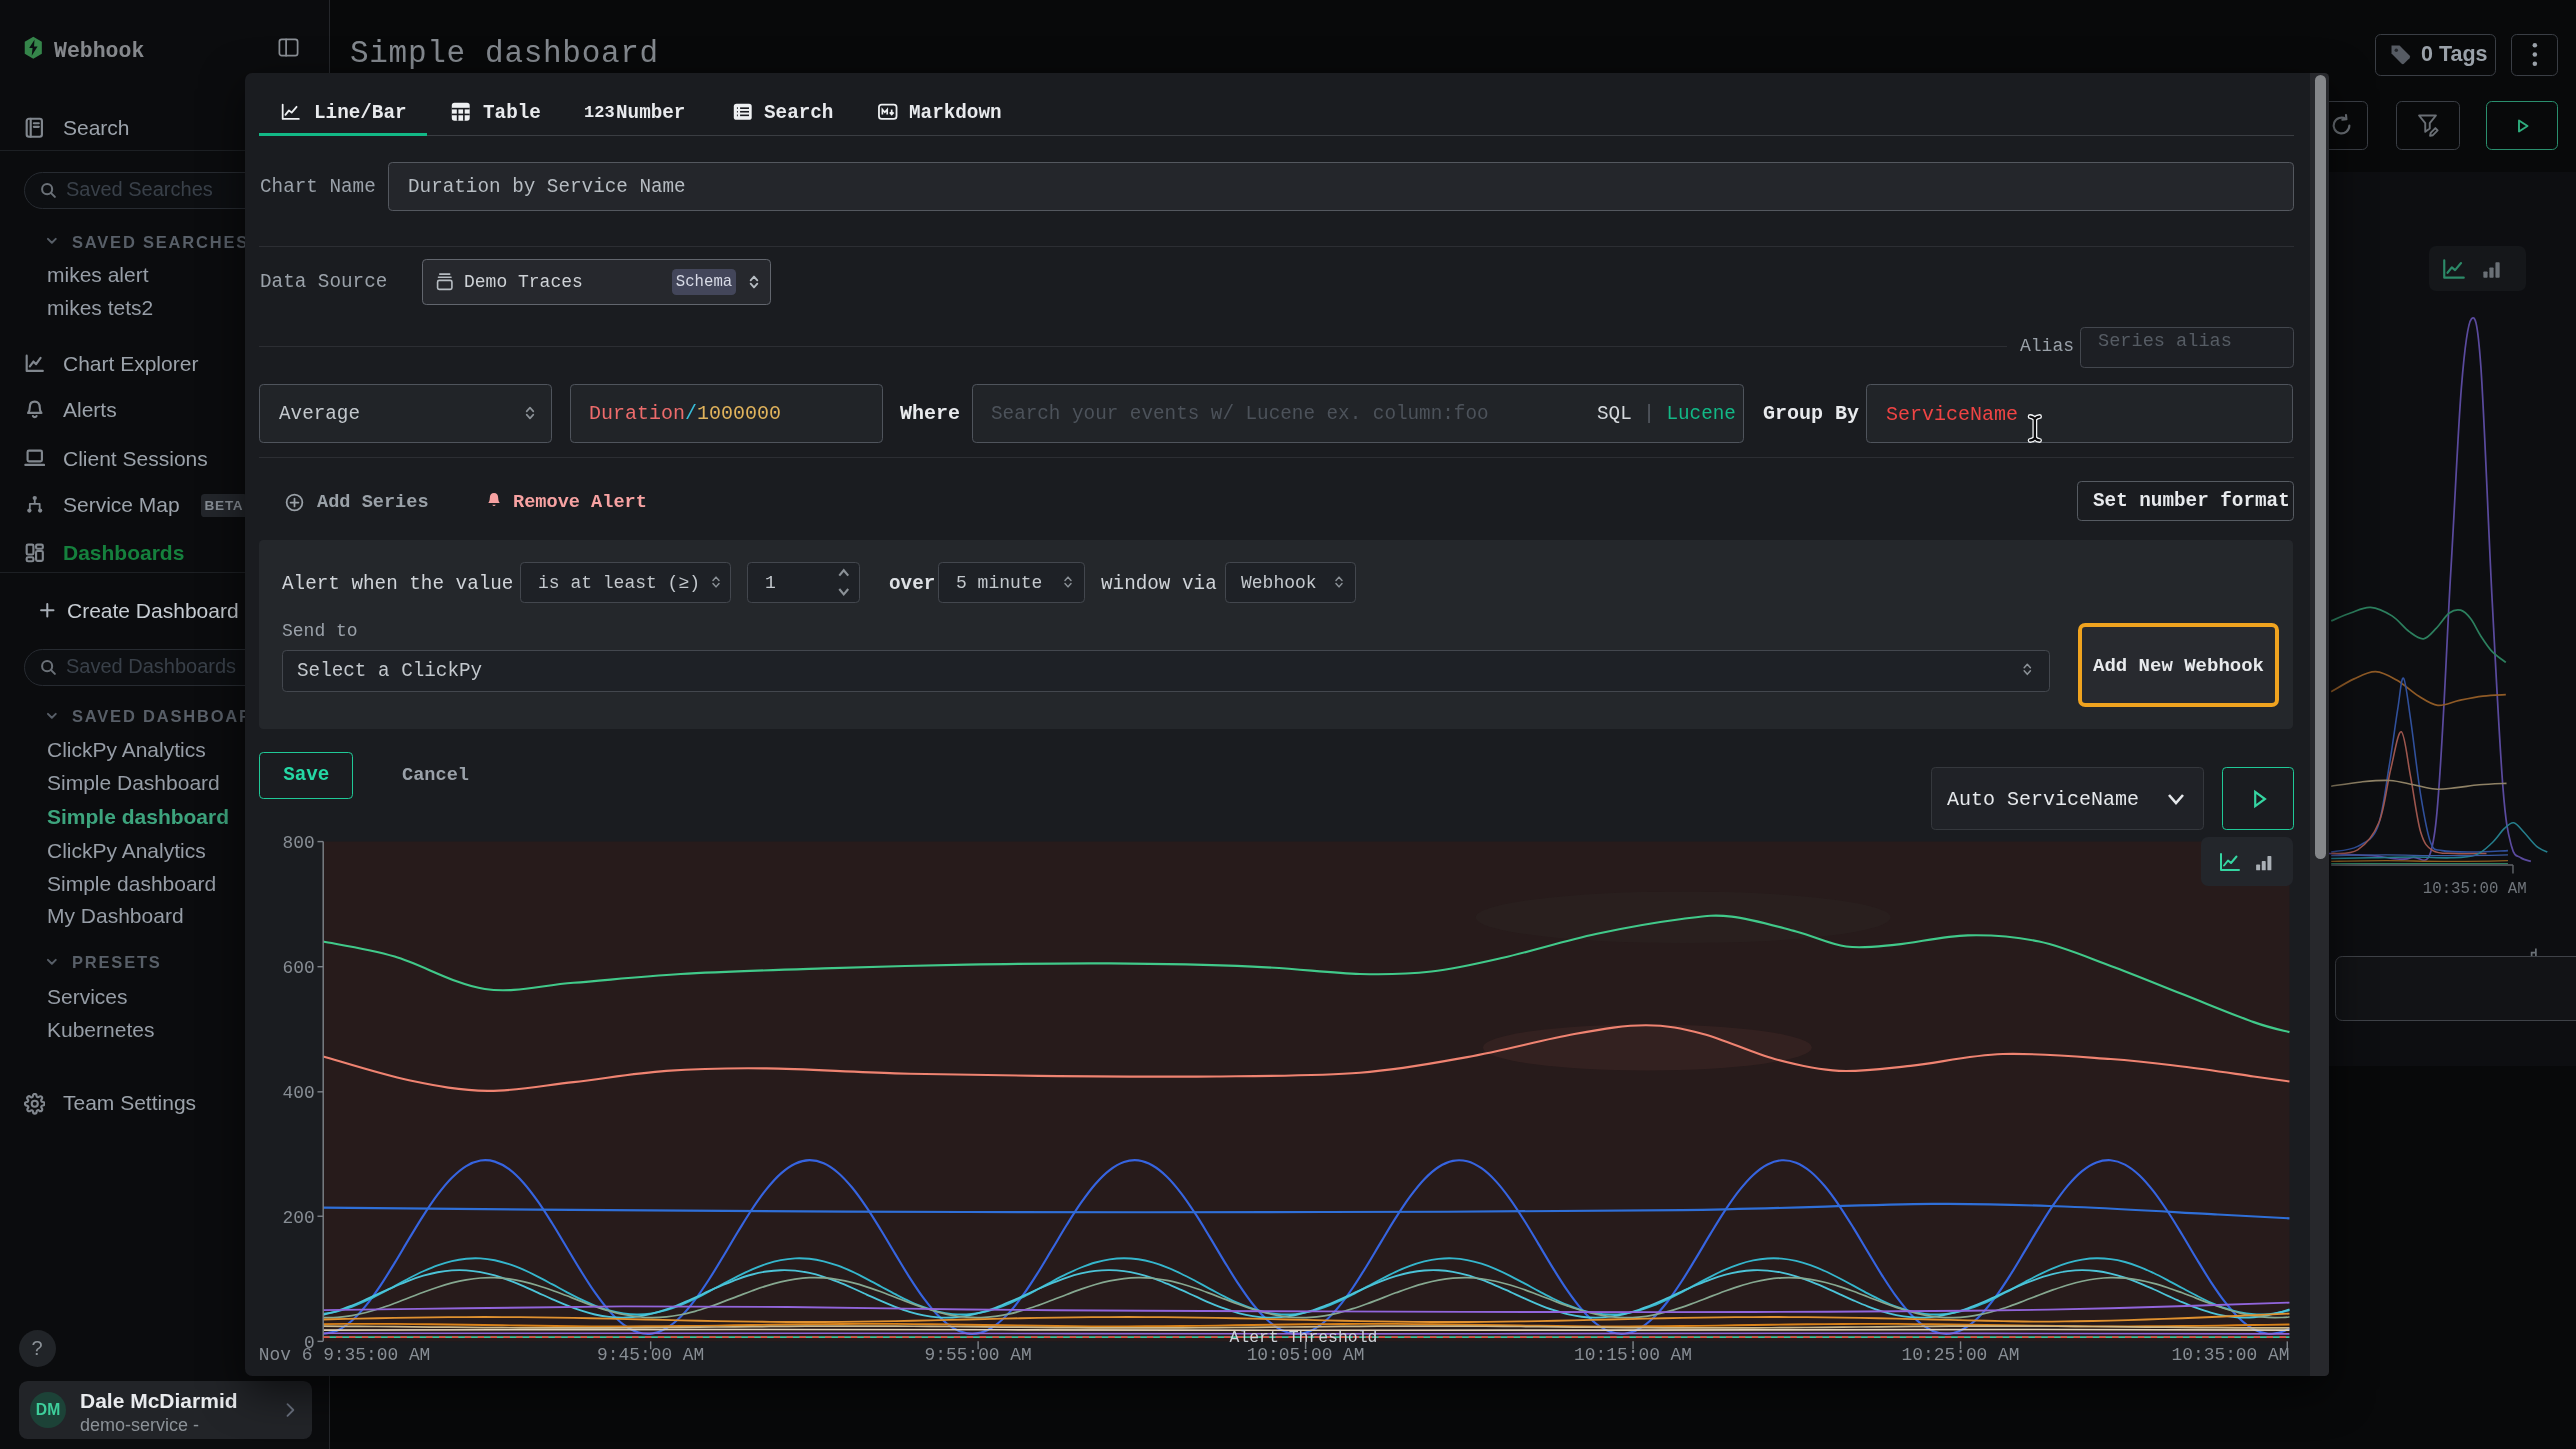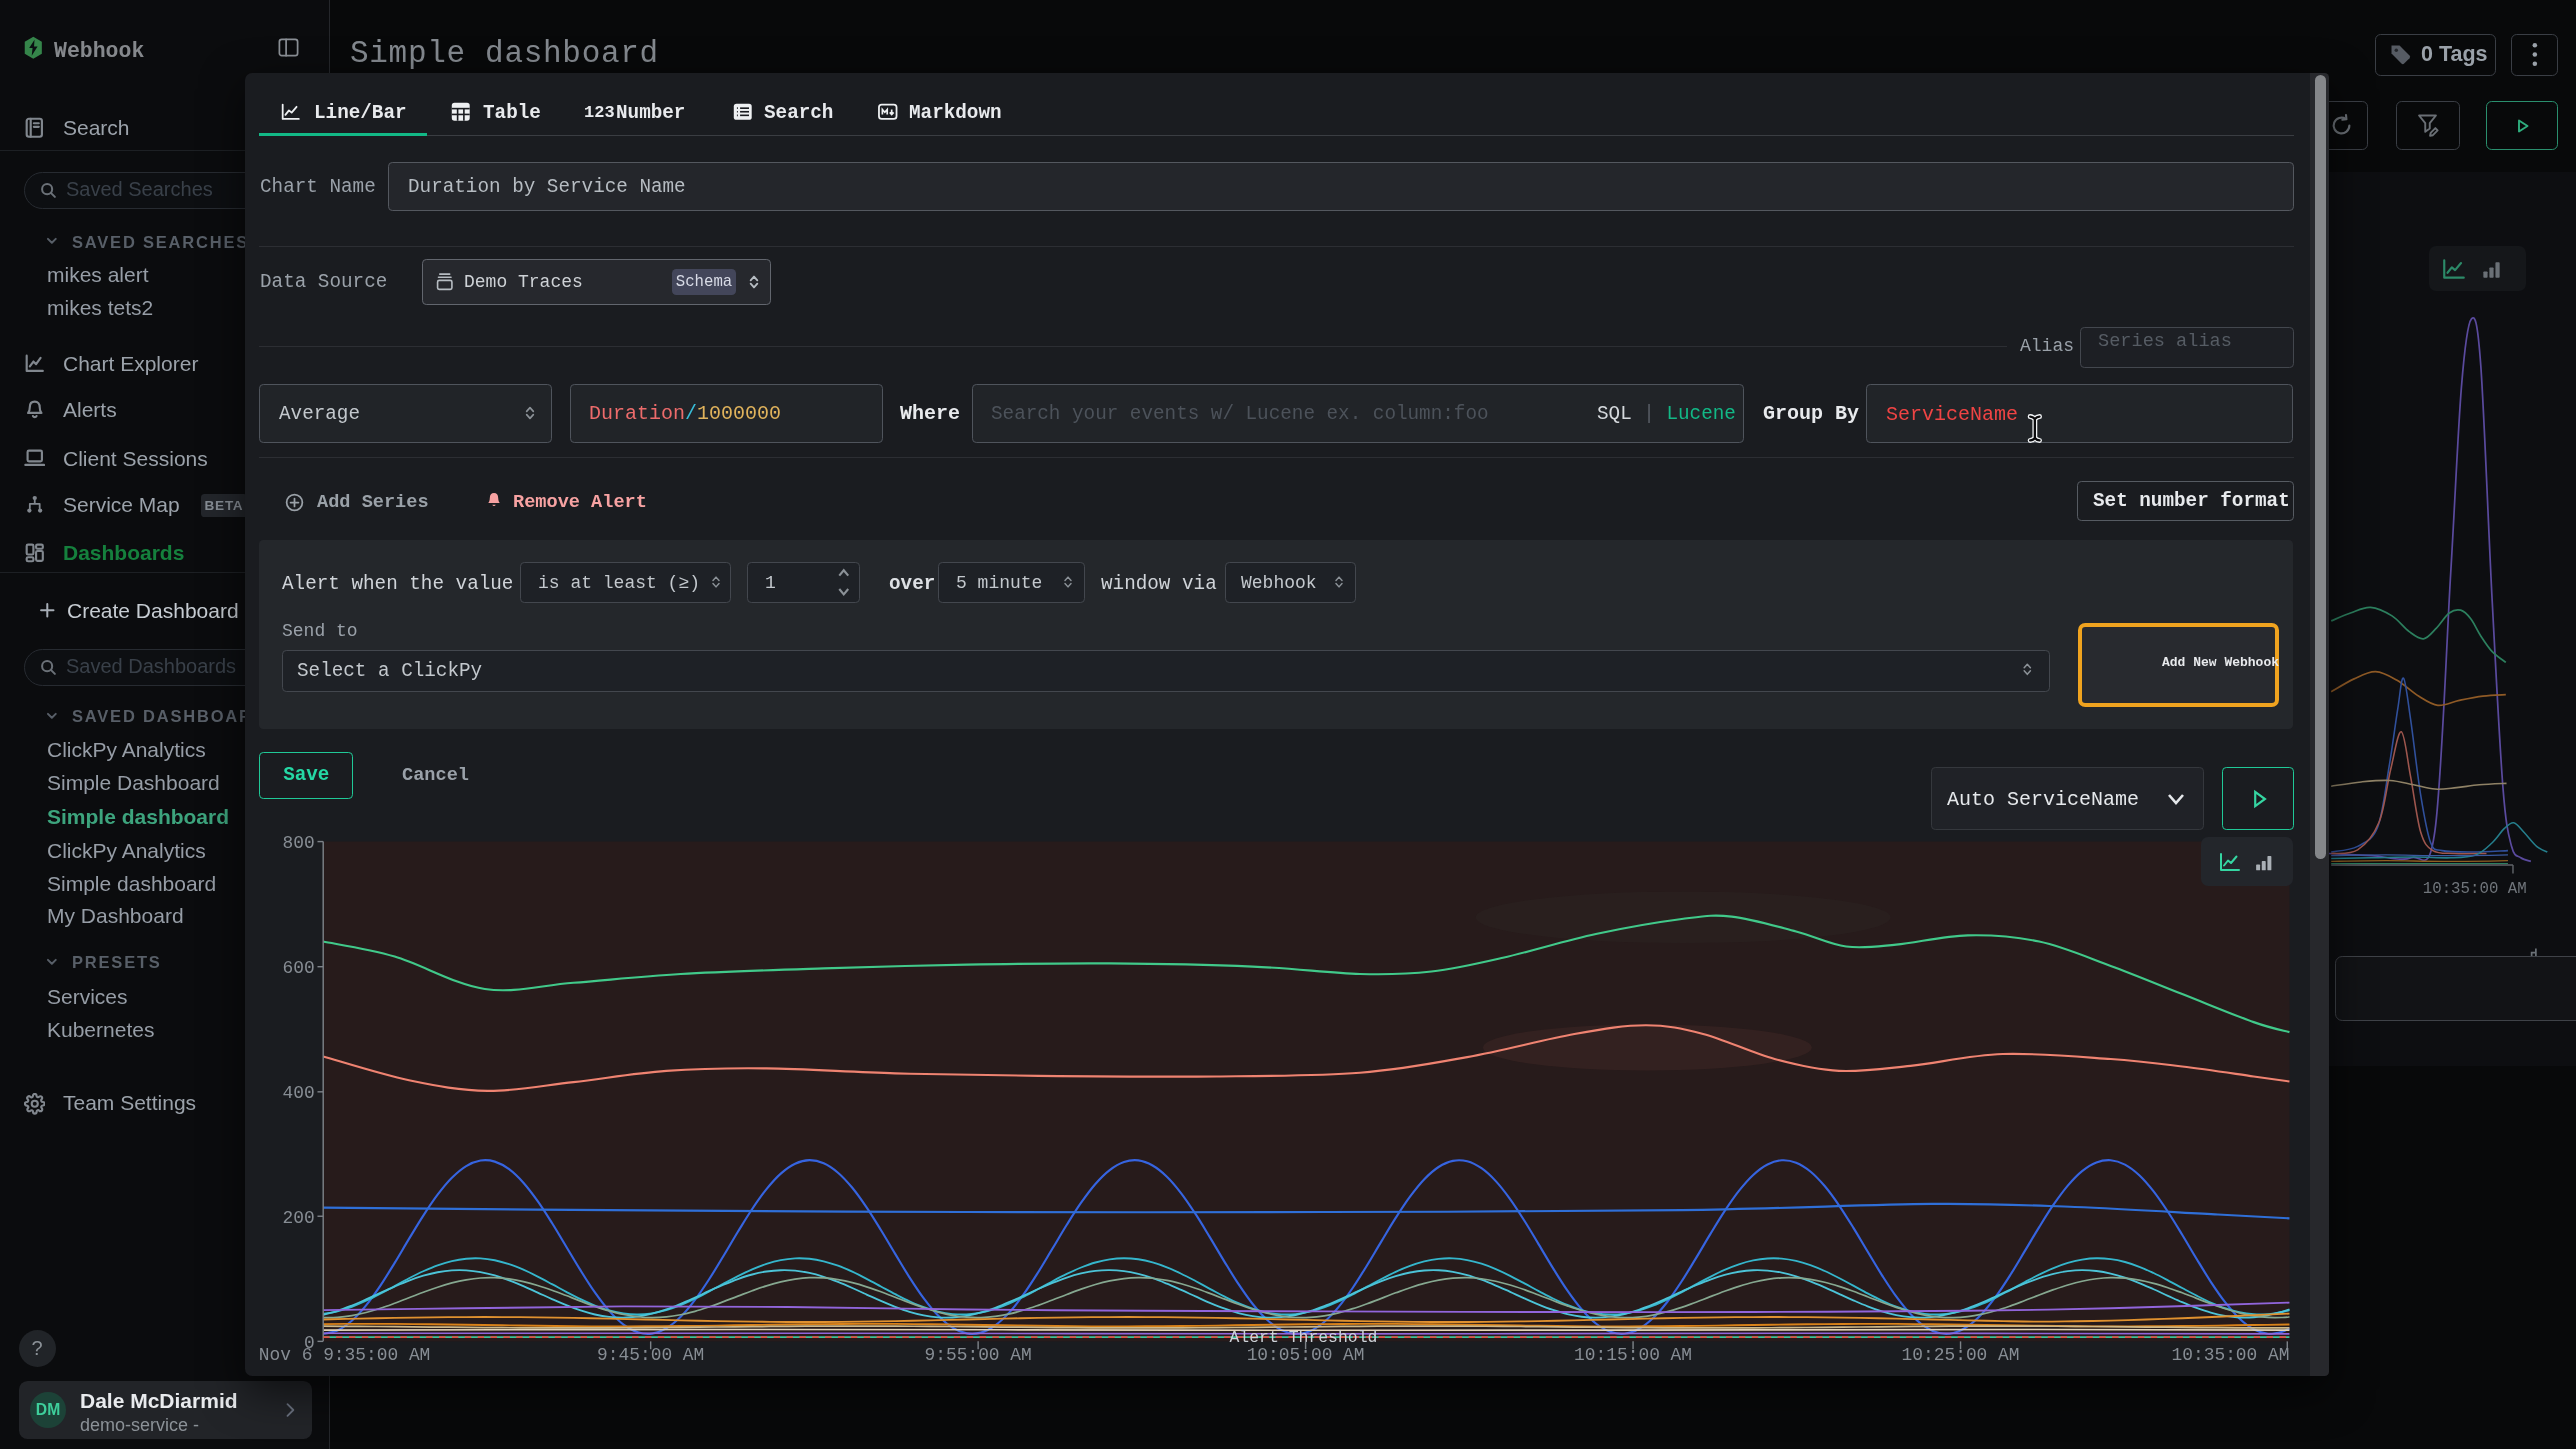--- a/index.html
+++ b/index.html
@@ -308,21 +308,21 @@
       <path d="M8 14 L12 18.5 L16 14"></path>
     </svg>
 <div class="mlabel" style="left:37px;top:548px;font-size:18px">Send to</div>
 <div class="inp" style="left:37px;top:577px;width:1768px;height:42px;background:#1e2126;border-color:#43474e"></div>
 <div class="abs" style="left:52px;top:587px;color:#c3c8cd;font-size:19.3px">Select a ClickPy</div>
 <svg class="abs" style="left:1773px;top:587px" width="18.6" height="18.6" viewBox="0 0 24 24" fill="none" stroke="#8b9197" stroke-width="2" stroke-linecap="round" stroke-linejoin="round">
       <path d="M8 10 L12 5.5 L16 10"></path>
       <path d="M8 14 L12 18.5 L16 14"></path>
     </svg>
 <div class="abs" style="left:1833px;top:550px;width:201px;height:84px;border:4.3px solid #f0a31f;border-radius:7.2px;background:#282a2f"></div>
-<div class="abs btxt" style="left:1833px;top:582px;width:201px;text-align:right;font-size:13px">Add New Webhook</div>
+<div class="abs btxt" style="left:1833px;top:582px;width:201px;text-align:center;font-size:19px">Add New Webhook</div>
 <div class="abs" style="left:14.3px;top:679px;width:94px;height:47px;border:1.4px solid #20c997;border-radius:4.3px;color:#25d8a5;font-size:19.3px;font-weight:bold;text-align:center;line-height:44px">Save</div>
 <div class="abs btxt" style="left:157px;top:692px;font-size:18.6px;color:#9aa1a9">Cancel</div>
 <div class="abs" style="left:1686px;top:694px;width:273px;height:63px;background:#202227;border:0.7px solid #35383d;border-radius:4.3px"></div>
 <div class="abs" style="left:1702px;top:715px;color:#e5e8eb;font-size:20px">Auto ServiceName</div>
 <svg class="abs" style="left:1919px;top:716px" width="24" height="20" viewBox="0 0 24 20" fill="none" stroke="#e5e8eb" stroke-width="2.6">
       <path d="M5 6 L12 14 L19 6"></path>
     </svg>
 <div class="abs" style="left:1977px;top:694px;width:72px;height:63px;border:1.4px solid #20c997;border-radius:4.3px"></div>
 <svg class="abs" style="left:2001px;top:713px" width="26" height="26" viewBox="0 0 24 24" fill="none" stroke="#35d6a2" stroke-width="2">
       <path d="M8.5 5.5 L17.5 12 L8.5 18.5 Z"></path>

